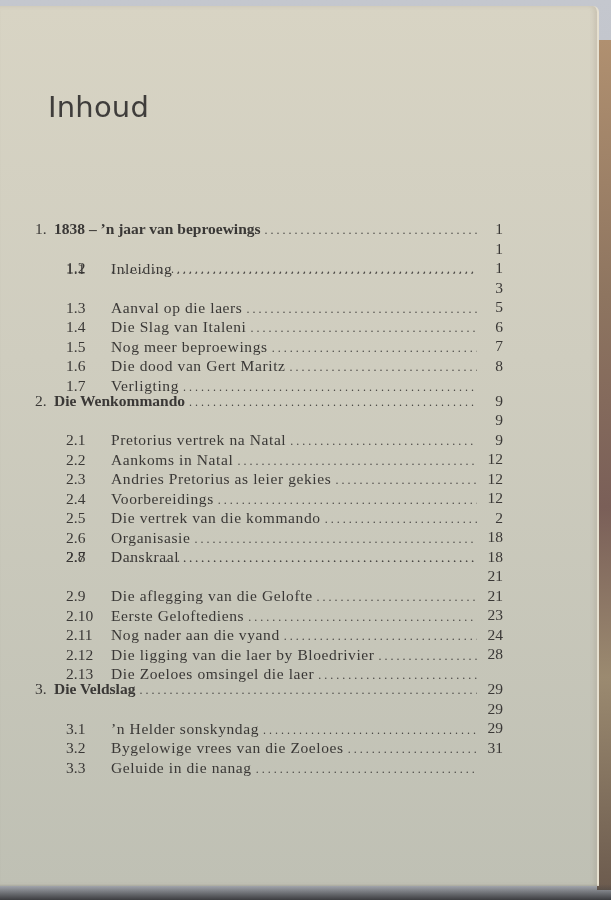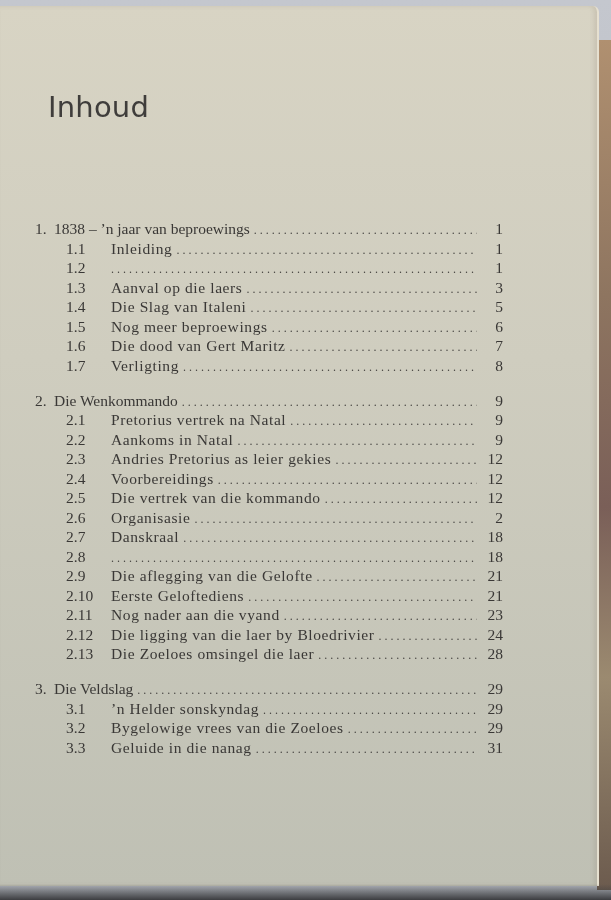--- a/index.html
+++ b/index.html
@@ -83,25 +83,26 @@
     }
     .row.sub .num {
       width: 45px;
       margin-left: 31px;
     }
     .label {
       white-space: nowrap;
       padding-right: 4px;
     }
     .row.chapter .label {
-      font-weight: normal;
+      font-weight: bold;
       text-align: right;
     }
     .row.sub .label {
       letter-spacing: 0.6px;
+      margin-top: 20px;
     }
     .leader {
       flex: 1;
       overflow: hidden;
       white-space: nowrap;
       letter-spacing: 3px;
       font-size: 12px;
       color: #4a4845;
       margin-right: 28px;
     }

